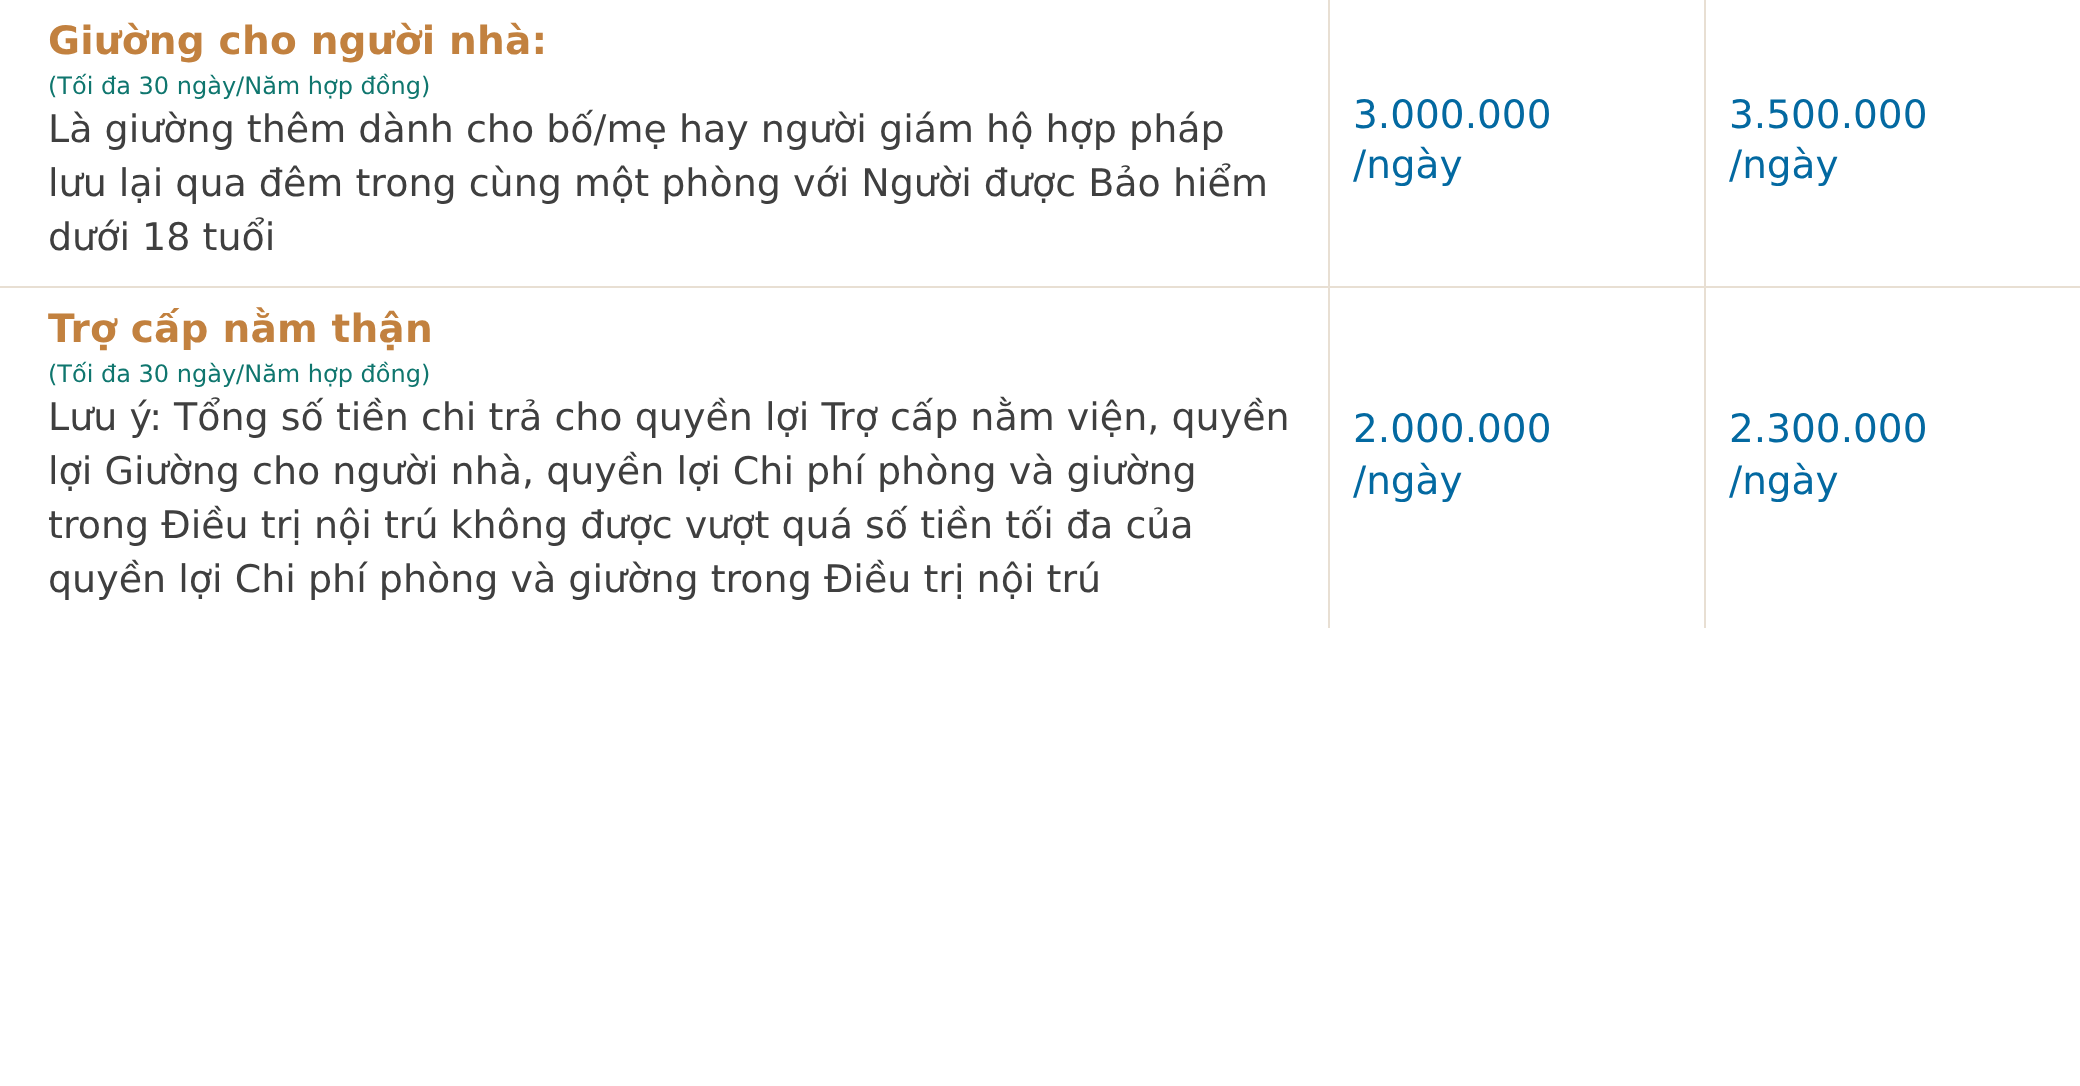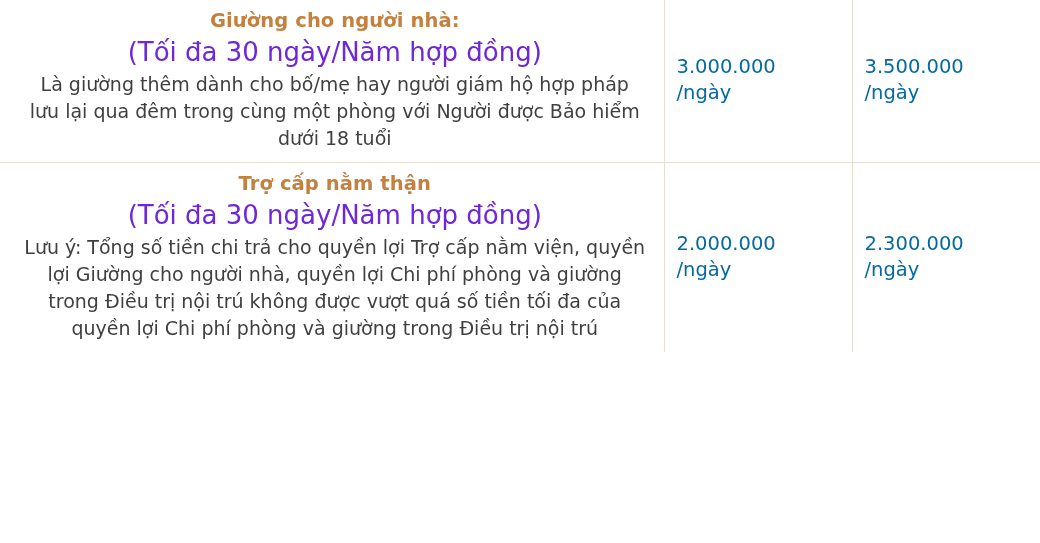--- a/index.html
+++ b/index.html
@@ -28,21 +28,21 @@
   }
   .benefit-table tr:last-child {
     border-bottom: none;
   }
   .benefit-table td {
     vertical-align: middle;
     padding: 8px 12px 10px 12px;
   }
   td.desc {
     border-right: 1px solid #e8dfd3;
-    text-align: center;
+    text-align: left;
     padding-left: 24px;
     padding-right: 18px;
   }
   td.val {
     border-right: 1px solid #e8dfd3;
     text-align: left;
     font-size: 19.5px;
     line-height: 1.32;
     color: #0369a1;
   }
@@ -51,23 +51,23 @@
   }
   .title {
     color: #c2813f;
     font-weight: bold;
     font-size: 19.5px;
     line-height: 1.35;
     margin: 0 0 1px 0;
     letter-spacing: 0.1px;
   }
   .sub {
-    font-size: 26px;
+    font-size: 12px;
     line-height: 1.38;
-    color: #6d28d9;
+    color: #0f766e;
     margin: 0;
   }
   .note {
     font-size: 19px;
     line-height: 1.42;
     color: #3f3f3f;
     margin: 0;
   }
   .val .amount { display: block; }
   .val .unit { display: block; }

